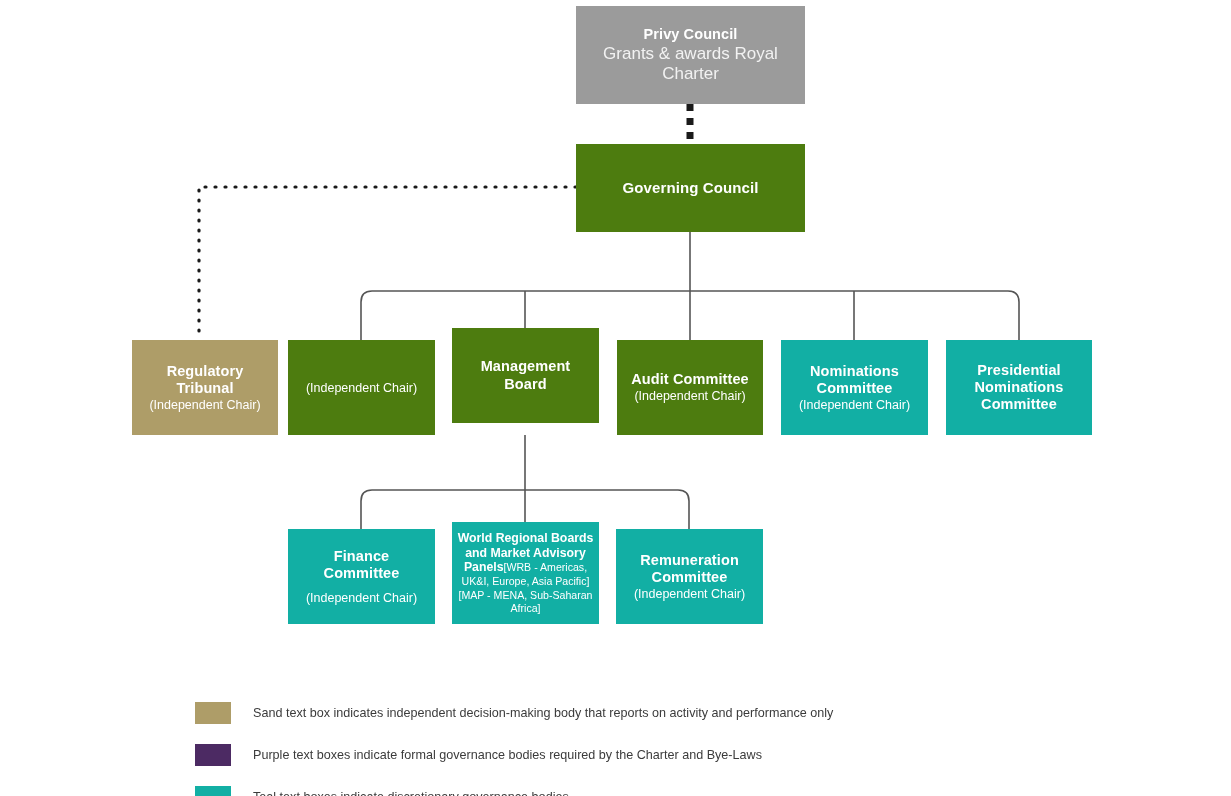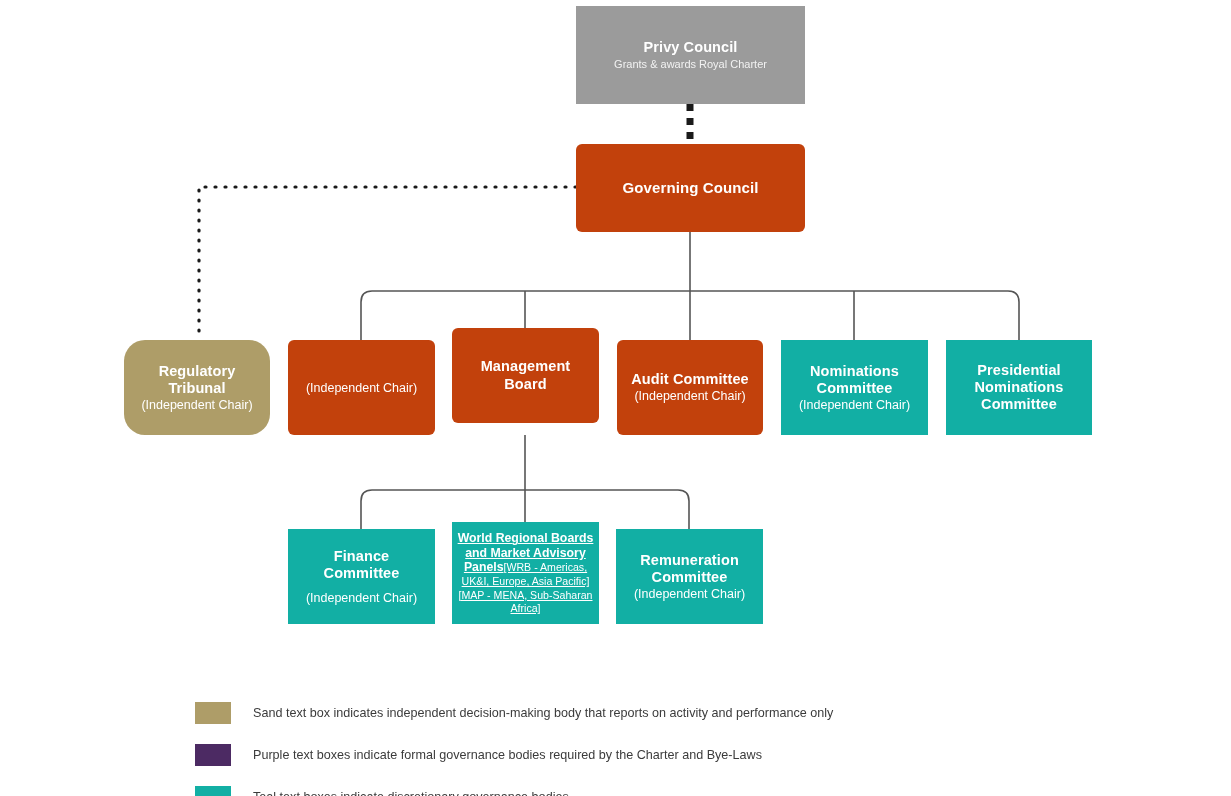--- a/index.html
+++ b/index.html
@@ -50,39 +50,38 @@
     font-size: 14.5px;
     letter-spacing: 0.1px;
   }
   .node .sub {
     font-weight: normal;
     font-size: 12.5px;
     margin-top: 1px;
   }
 
   .n-grey   { background: #9b9b9b; }
-  .n-purple { background: #c2410c; border-radius: 6px; }
+  .n-purple { background: #4d7c0f; }
   .n-sand   { background: #ae9d68; }
   .n-teal   { background: #12afa4; }
 
   
   #node-privy .title { font-size: 14.5px; }
   #node-privy .sub {
-    font-size: 11px;
+    font-size: 17px;
     color: #f2f2f2;
   }
 
   
   #node-governing .title { font-size: 15px; }
 
   
   #node-wrb {
     line-height: 1.16;
     padding: 4px 4px;
-    text-decoration: underline;
   }
   #node-wrb .wrb-text {
     font-size: 11.6px;
     font-weight: normal;
   }
   #node-wrb .wrb-strong {
     font-weight: bold;
     font-size: 12.3px;
   }
   #node-wrb .wrb-small {
@@ -144,21 +143,21 @@
 
   <div class="node n-grey" id="node-privy" style="left:576px; top:6px; width:229px; height:98px;">
     <div class="title">Privy Council</div>
     <div class="sub">Grants &amp; awards Royal Charter</div>
   </div>
 
   <div class="node n-purple" id="node-governing" style="left:576px; top:144px; width:229px; height:88px;">
     <div class="title">Governing Council</div>
   </div>
 
-  <div class="node n-sand" id="node-regulatory" style="left:124px; top:340px; width:146px; height:95px;border-radius:21px;">
+  <div class="node n-sand" id="node-regulatory" style="left:132px; top:340px; width:146px; height:95px;">
     <div class="title">Regulatory Tribunal</div>
     <div class="sub">(Independent Chair)</div>
   </div>
 
   <div class="node n-purple" id="node-standards" style="left:288px; top:340px; width:147px; height:95px;">
     <div class="sub">(Independent Chair)</div>
   </div>
 
   <div class="node n-purple" id="node-management" style="left:452px; top:328px; width:147px; height:95px;">
     <div class="title">Management Board</div>

